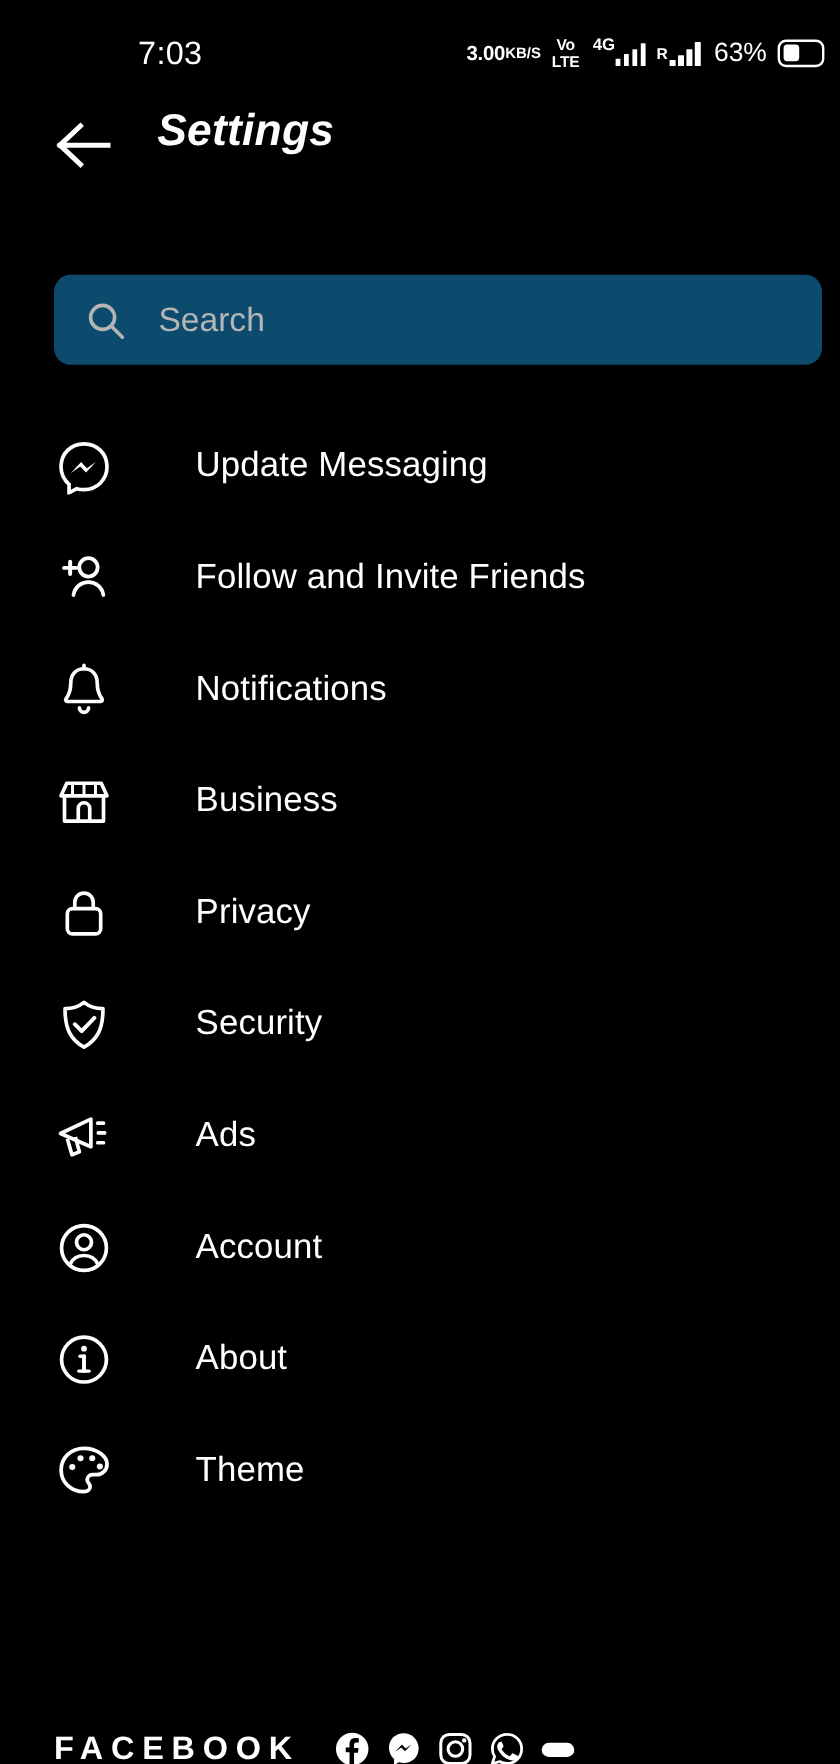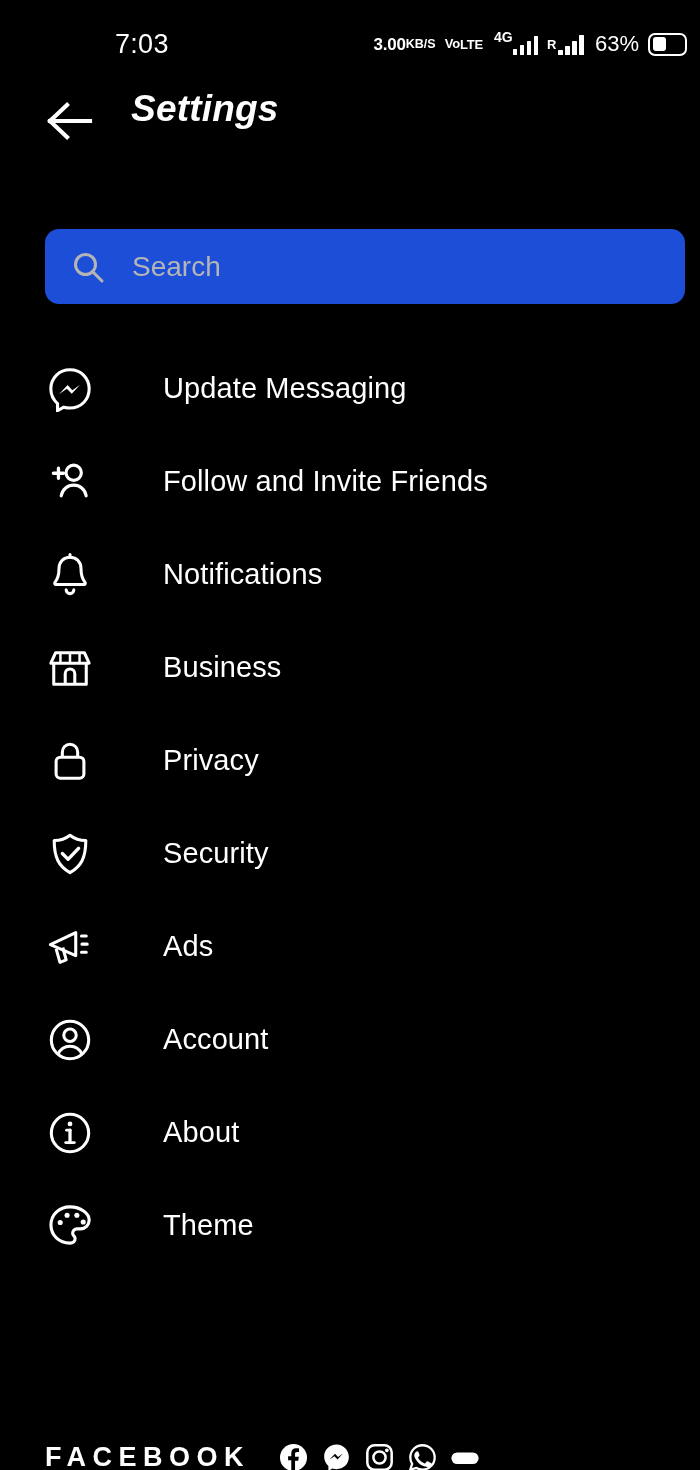--- a/index.html
+++ b/index.html
@@ -18,21 +18,21 @@
     padding:0 28px 0 0;
   }
   .status-clock{
     color:#fff; font-size:27px; letter-spacing:.3px;
     margin-left:100px; font-weight:400;
   }
   .status-right{ display:flex; align-items:center; gap:9px; }
   .netspeed{ display:flex; align-items:center; line-height:1; }
   .netspeed .num{ color:#fff; font-size:17px; font-weight:700; letter-spacing:-.2px;}
   .netspeed .unit{ color:#fff; font-size:12.5px; font-weight:700; margin-top:1px; }
-  .volte{ display:flex; flex-direction:row; line-height:1; }
+  .volte{ display:flex; flex-direction:column; align-items:center; line-height:1; }
   .volte .t1{ color:#fff; font-size:13px; font-weight:700; letter-spacing:-.2px;}
   .volte .t2{ color:#fff; font-size:13px; font-weight:700; margin-top:1px; letter-spacing:-.2px;}
   .sig-group{ display:flex; align-items:flex-end; gap:2px; }
   .sig-label{ color:#fff; font-size:13px; font-weight:700; position:relative; top:-3px;}
   .sig4g{ color:#fff; font-size:14px; font-weight:700; position:relative; top:-10px; left:2px;}
   .bars{ display:flex; align-items:flex-end; gap:2.5px; height:21px; }
   .bars i{ display:block; width:4.5px; background:#fff; border-radius:.5px; }
   .bars i:nth-child(1){ height:6px; }
   .bars i:nth-child(2){ height:10px; }
   .bars i:nth-child(3){ height:14px; }
@@ -53,21 +53,21 @@
     position:absolute; top:88px; left:0; width:700px; height:105px;
     display:flex; align-items:flex-start;font-style:italic;
   }
   .back-btn{ width:66px; height:66px; margin-left:22px; display:flex; align-items:center; justify-content:center; }
   .page-title{ color:#fff; font-size:37px; font-weight:700; margin-left:28px; letter-spacing:.2px; }
 
   
   .search-box{
     position:absolute; top:229px; left:30px;
     width:640px; height:75px; border-radius:14px;
-    background:#1d4ed8; display:flex; align-items:center; padding-left:26px;
+    background:#0c4a6e; display:flex; align-items:center; padding-left:26px;
   }
   .search-ph{ color:#b5b5b5; font-size:28px; margin-left:27px; }
 
   
   .menu{ position:absolute; top:342px; left:0; width:700px; }
   .menu-item{
     height:93px; display:flex; align-items:center; padding-left:30px; position:relative;gap:40px;
   }
   .menu-icon{
     width:50px; height:50px; display:flex; align-items:center; justify-content:center; flex:0 0 50px;

